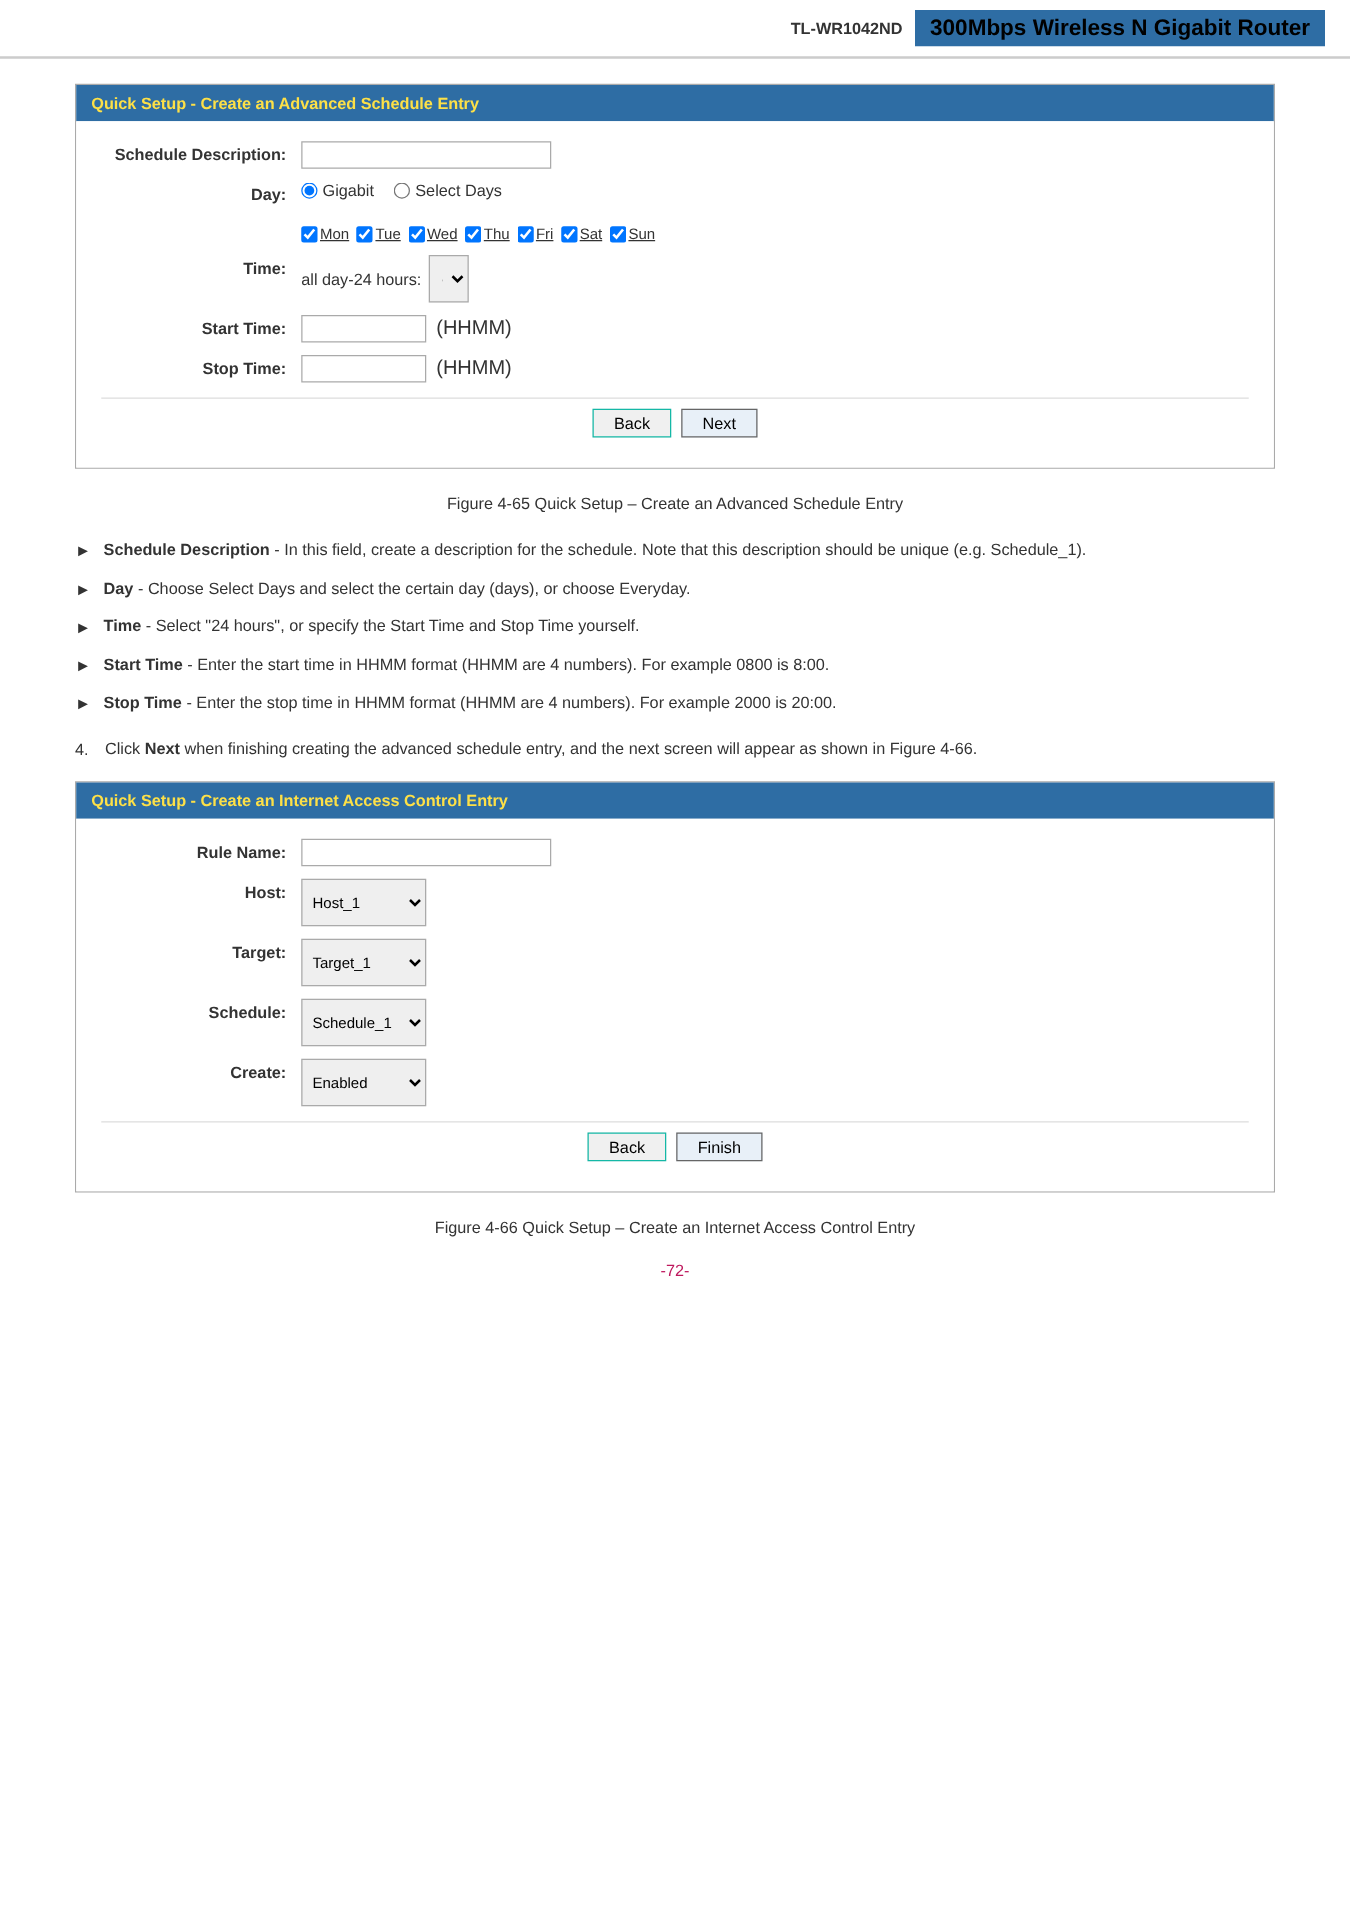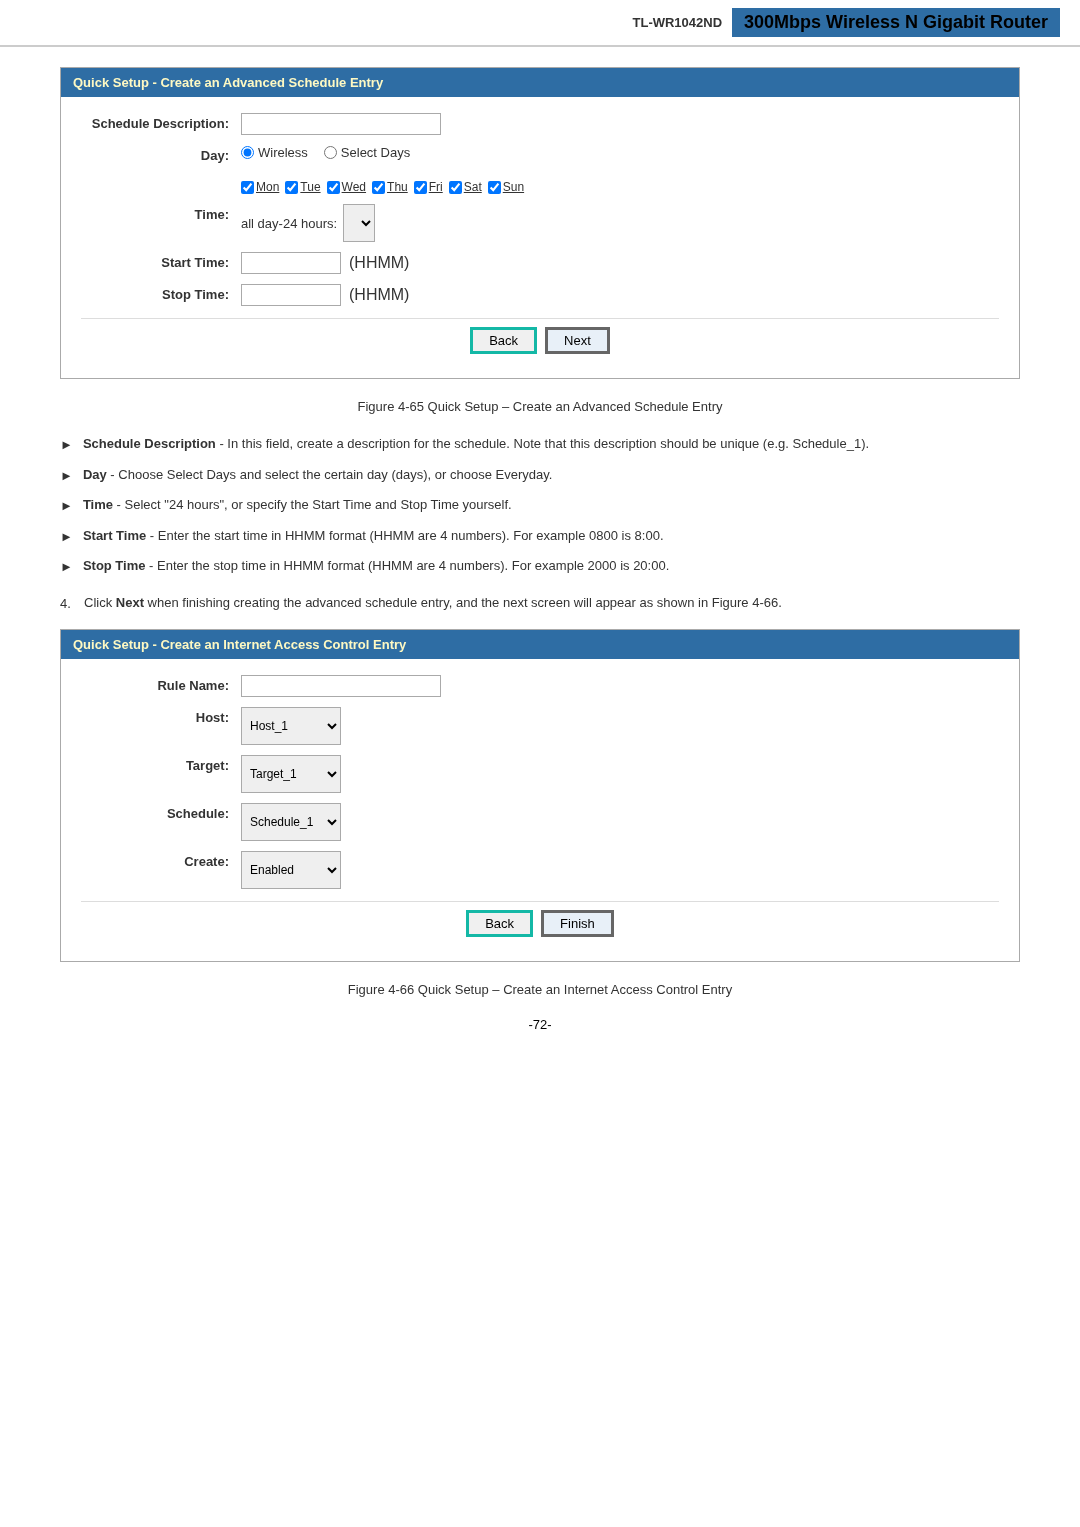--- a/index.html
+++ b/index.html
@@ -41,21 +41,21 @@
       padding: 20px 60px;
     }
 
     
     .panel {
       border: 1px solid #aaa;
       margin-bottom: 20px;
     }
     .panel-header {
       background: #2e6da4;
-      color: #fef9c3;
+      color: #fde047;
       font-weight: bold;
       font-size: 13px;
       padding: 7px 12px;
     }
     .panel-body {
       padding: 16px 20px;
       background: #fff;
     }
     .panel-note {
       color: #666;
@@ -153,21 +153,21 @@
       display: flex;
       justify-content: center;
       gap: 8px;
       margin-top: 12px;
       padding: 8px 0;
       border-top: 1px solid #ddd;
     }
     .btn {
       padding: 3px 16px;
       font-size: 13px;
-      border: 3px solid #14b8a6;
+      border: 1px solid #14b8a6;
       background: #f0f0f0;
       cursor: pointer;
       min-width: 60px;
     }
     .btn-primary {
       background: #e8f0f8;
       border-color: #666;
     }
 
     
@@ -228,21 +228,21 @@
       font-size: 12px;
       height: 38px;
       min-width: 100px;
     }
 
     
     .page-number {
       text-align: center;
       font-size: 13px;
       margin-top: 20px;
-      color: #000000;
+      color: #be185d;
     }
   </style>
 </head>
 <body>
 
 <div class="page-header">
   <span class="header-model">TL-WR1042ND</span>
   <span class="header-desc">300Mbps Wireless N Gigabit Router</span>
 </div>
 
@@ -258,21 +258,21 @@
           <input type="text" class="input-desc" style="">
         </div>
       </div>
 
       <div class="form-row">
         <div class="form-label">Day:</div>
         <div class="form-field">
           <div class="radio-group">
             <label class="radio-label">
               <input type="radio" name="day_type" value="everyday" checked="" style="">
-              <span>Wireless</span>
+              <span>Gigabit</span>
             </label>
             <label class="radio-label">
               <input type="radio" name="day_type" value="selectdays" style="">
               <span>Select Days</span>
             </label>
           </div>
           <div class="checkbox-row">
             <div class="checkbox-item">
               <input type="checkbox" checked="" style="">
               <span>Mon</span>

